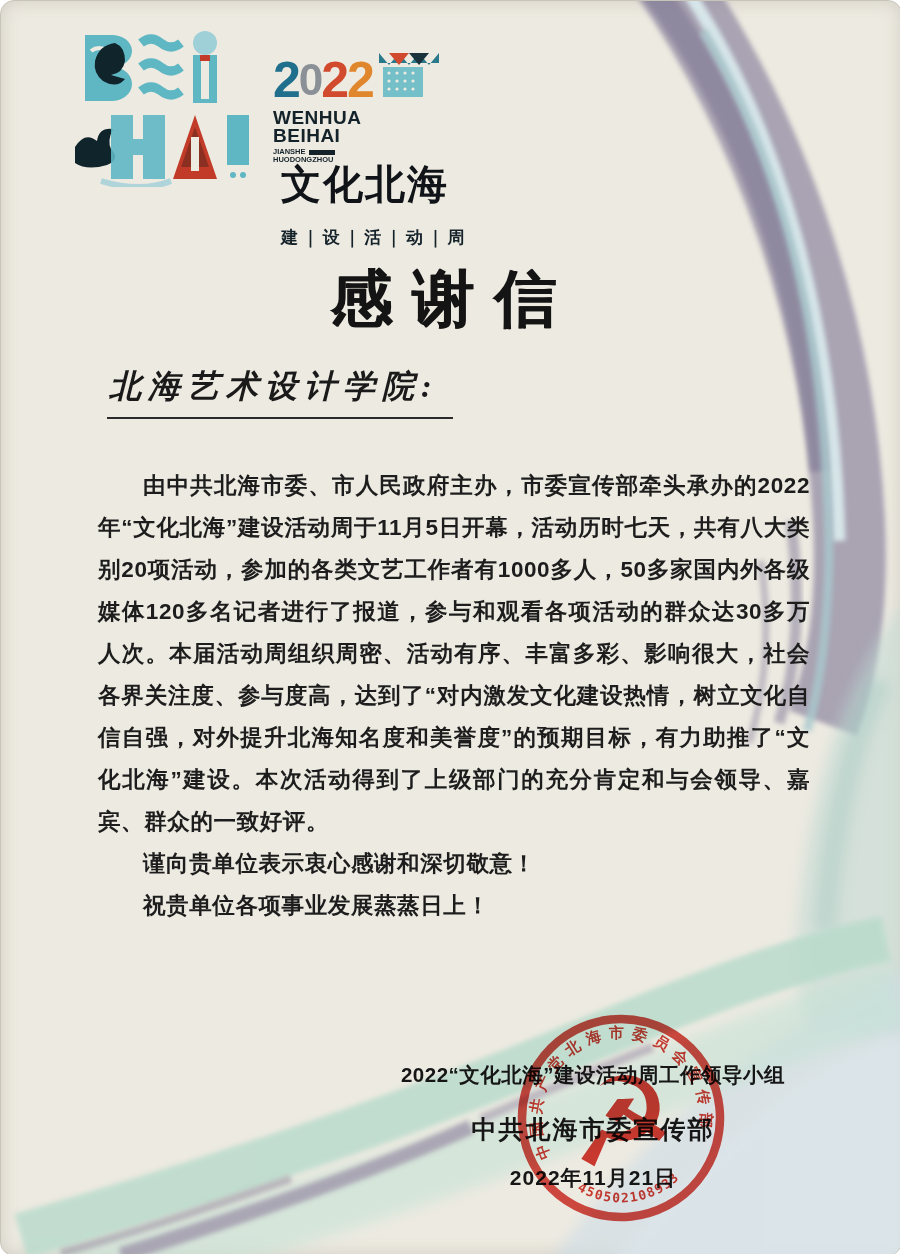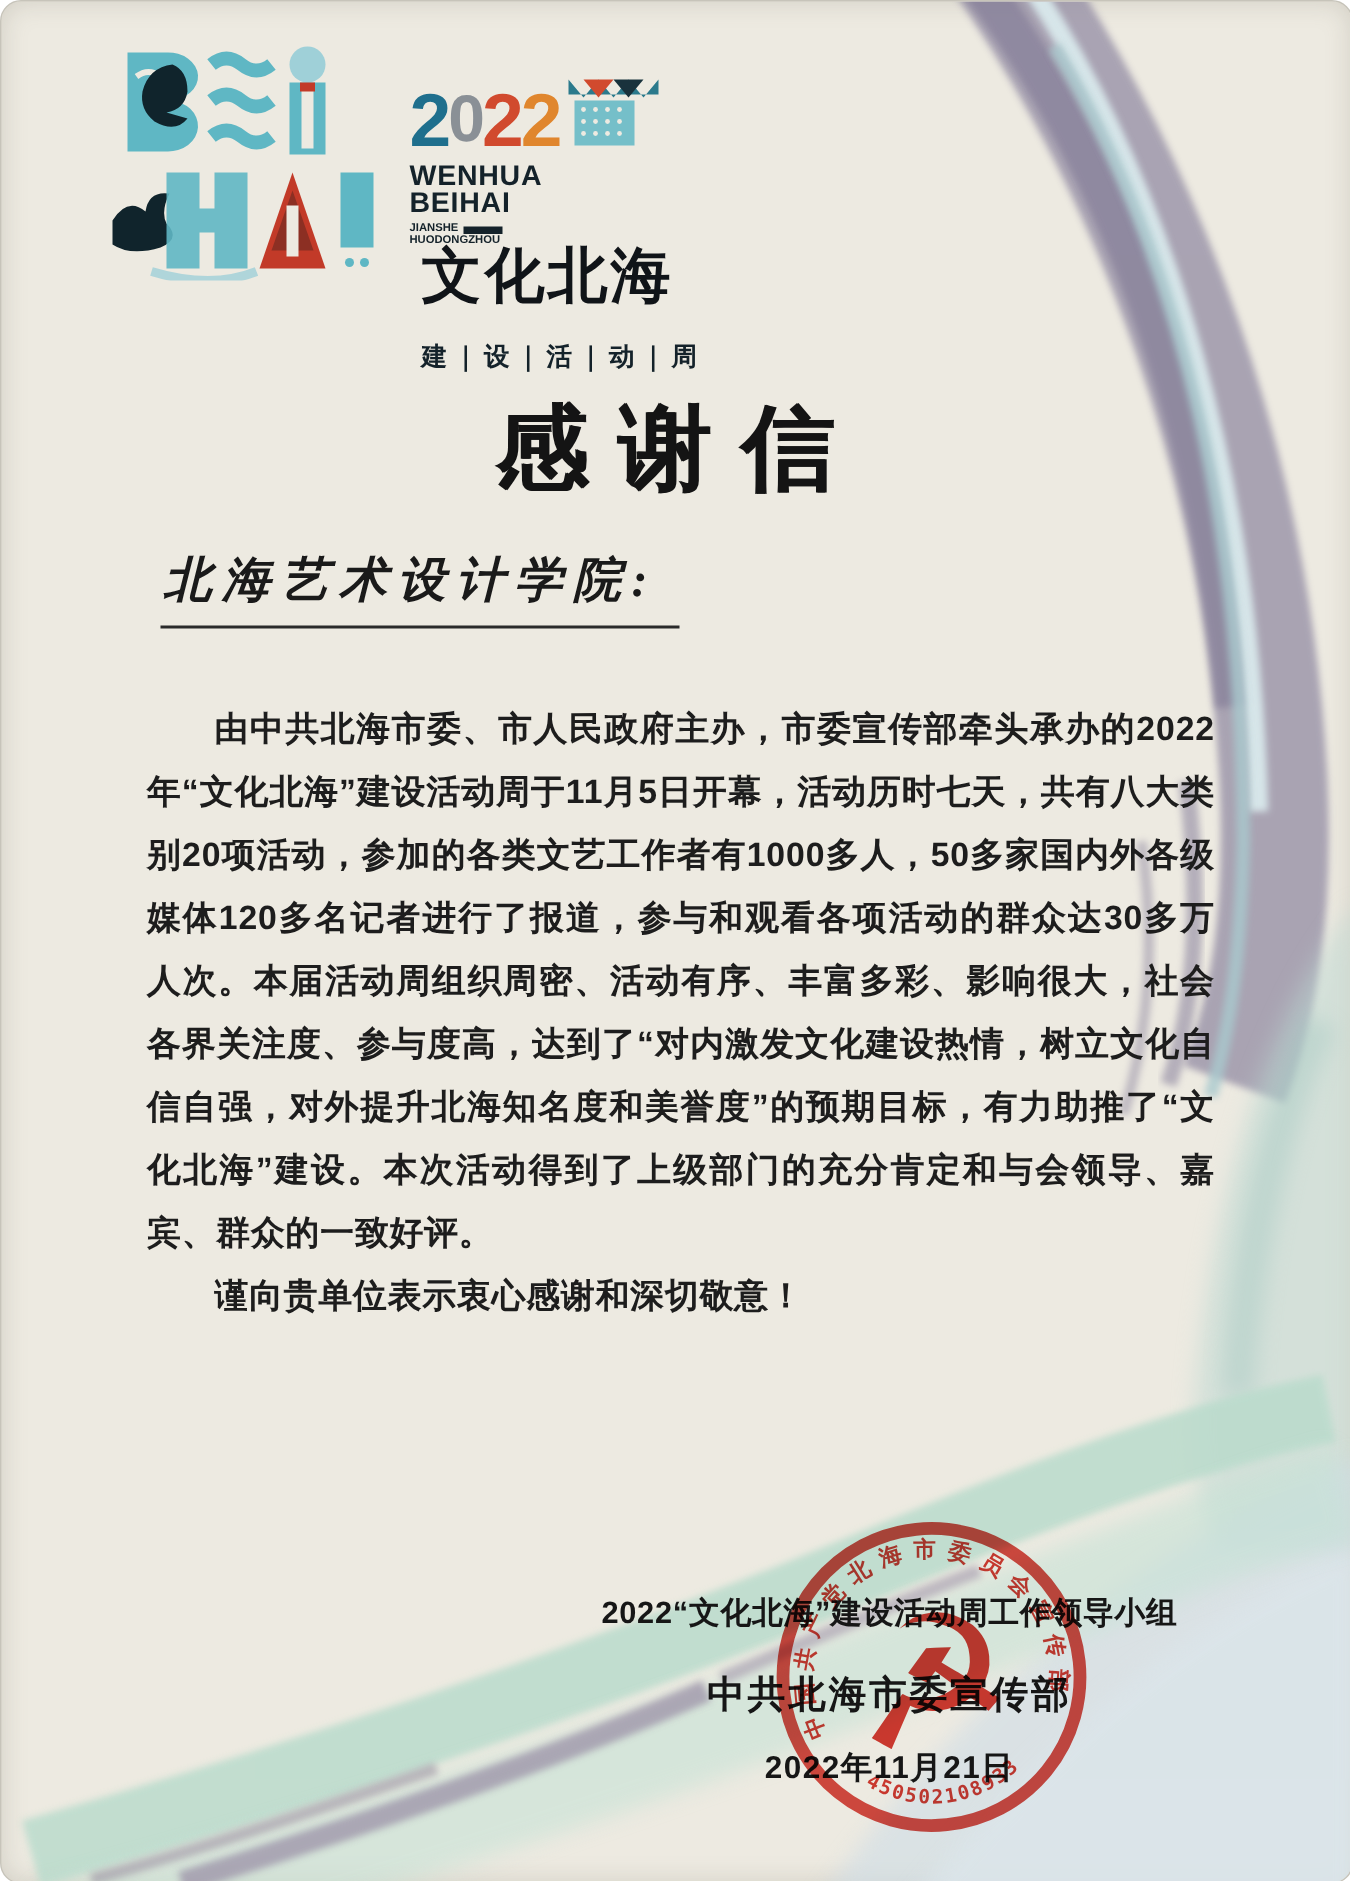--- a/index.html
+++ b/index.html
@@ -18,21 +18,21 @@
   .yd{font-weight:900;font-size:50px;line-height:46px;letter-spacing:-2px;}
   .yd-1{color:#1f6f8d;}
   .yd-0{color:#8a9096;font-size:44px;}
   .yd-2{color:#d14a2e;}
   .yd-3{color:#e0862d;}
   .pennant{margin-left:4px;width:64px;height:52px;}
   .latin-cn{display:flex;margin-top:6px;align-items:flex-start;flex-direction:column;}
   .wenhua-block{width:86px;}
   .wenhua,.beihai{font-weight:900;font-size:19px;line-height:18px;letter-spacing:.5px;color:#14222a;}
   .jianshe-block{margin-top:3px;font-weight:700;font-size:7.5px;line-height:8px;color:#14222a;display:flex;flex-direction:column;}
-  .jianshe-top{display:flex;align-items:flex-end;gap:3px;}
+  .jianshe-top{display:flex;align-items:center;gap:3px;}
   .jianshe-bar{display:inline-block;width:26px;height:5px;background:#14222a;}
   .cn-block{margin-left:8px;}
   .cn-title{font-weight:900;font-size:40px;line-height:40px;letter-spacing:2px;color:#101418;}
   .cn-sub{margin-top:22px;font-weight:900;font-size:17px;letter-spacing:4px;color:#14222a;}
   
   .letter-title{position:absolute;left:0;right:0;top:256px;z-index:1;text-align:center;
     font-size:62px;font-weight:900;letter-spacing:20px;padding-left:4px;color:#141414;
     text-shadow:1px 0 0 #141414;}
   .recipient{position:absolute;left:106px;top:364px;z-index:1;
     font-family:"Liberation Serif",serif;font-style:italic;font-weight:700;
@@ -165,20 +165,21 @@
     </div>
   </div>
 
   <div class="letter-title">感谢信</div>
 
   <div class="recipient">北海艺术设计学院:</div>
 
   <div class="body-text">
     <p>由中共北海市委、市人民政府主办，市委宣传部牵头承办的2022年“文化北海”建设活动周于11月5日开幕，活动历时七天，共有八大类别20项活动，参加的各类文艺工作者有1000多人，50多家国内外各级媒体120多名记者进行了报道，参与和观看各项活动的群众达30多万人次。本届活动周组织周密、活动有序、丰富多彩、影响很大，社会各界关注度、参与度高，达到了“对内激发文化建设热情，树立文化自信自强，对外提升北海知名度和美誉度”的预期目标，有力助推了“文化北海”建设。本次活动得到了上级部门的充分肯定和与会领导、嘉宾、群众的一致好评。</p>
     <p>谨向贵单位表示衷心感谢和深切敬意！</p>
+    <p>祝贵单位各项事业发展蒸蒸日上！</p>
   </div>
 
   <div class="signature">
     <div class="sig-line1">2022“文化北海”建设活动周工作领导小组</div>
     <div class="sig-line2">中共北海市委宣传部</div>
     <div class="sig-date">2022年11月21日</div>
   </div>
 
   <svg class="seal" viewBox="-109 -109 218 218" aria-hidden="true">
     <defs>

